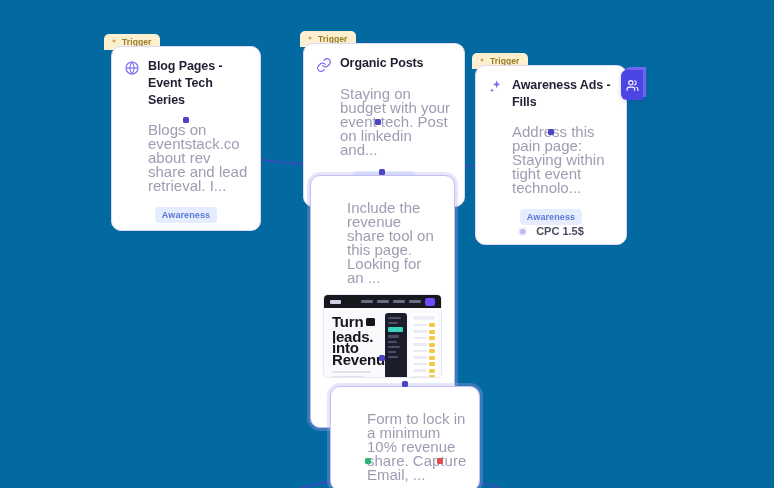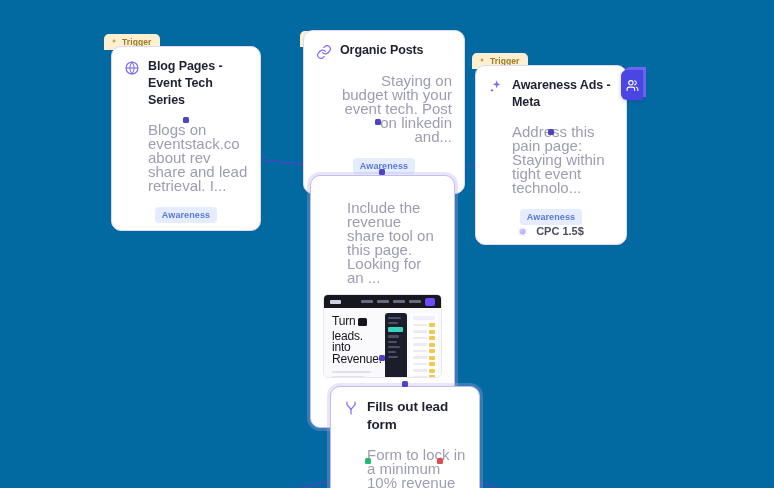--- a/index.html
+++ b/index.html
@@ -127,21 +127,21 @@
     display: flex; align-items: center; padding: 0 6px; gap: 4px;
   }
   .tb-logo { width: 26px; height: 4px; background: #cfcfe6; border-radius: 1px; }
   .tb-nav  { display:flex; gap:4px; margin-left: 16px; }
   .tb-nav i { display:block; width: 12px; height: 3.5px; background:#6a6a80; border-radius:1px; }
   .tb-cta  { margin-left: auto; width: 24px; height: 8px; background:#6d4aff; border-radius: 2px; }
   .thumb-main { display: flex; height: 71px; background: #fafafd; }
   .tm-left { width: 52%; padding: 8px 7px 0 8px; }
   .tm-kicker { width: 30px; height: 2.5px; background: #ddd; border-radius: 1px; margin-bottom: 5px;}
   .tm-h {
-    font-size: 12px; font-weight: 400; color: #16161e;
+    font-size: 15px; font-weight: 700; color: #16161e;
     line-height: 11.5px; letter-spacing: -0.2px;
     display: flex; align-items: center; gap: 3px; flex-wrap: wrap;
   }
   .tm-h .sq { width: 9px; height: 8px; background: #16161e; border-radius: 1.5px; display:inline-block; }
   .tm-lines { margin-top: 6px; }
   .tm-lines i { display:block; height: 2.2px; background: #e2e2ea; border-radius: 1px; margin-bottom: 3px; }
   .tm-mid {
     width: 19%; background: #1b1d2a; margin-top: 5px; border-radius: 3px;
     padding: 4px 3px;
   }
@@ -227,21 +227,21 @@
     </div>
   </div>
   <div class="port" style="left:183px; top:117px;"></div>
 
   <div class="trigger-badge" style="left:300px; top:31px;">
     <svg viewBox="0 0 24 24" fill="#b08b2a">
       <path d="M12 2l1.8 5.4L19 9l-5.2 1.8L12 16l-1.8-5.2L5 9l5.2-1.6z"></path>
     </svg>
     <span>Trigger</span>
   </div>
-  <div class="node" style="left:303px; top:30px; width:162px;text-align:right;">
+  <div class="node" style="left:303px; top:43px; width:162px;">
     <div class="node-body">
       <div class="node-head">
         <span class="node-icon">
           <svg viewBox="0 0 24 24" fill="none" stroke="#7a6ef0" stroke-width="1.8" stroke-linecap="round">
             <path d="M10 13a5 5 0 0 0 7.5.5l3-3a5 5 0 0 0-7-7l-1.7 1.7"></path>
             <path d="M14 11a5 5 0 0 0-7.5-.5l-3 3a5 5 0 0 0 7 7l1.7-1.7"></path>
           </svg>
         </span>
         <span class="node-title">Organic Posts</span>
       </div>
@@ -265,21 +265,21 @@
   </div>
   <div class="node" style="left:475px; top:65px; width:152px;">
     <div class="node-body">
       <div class="node-head">
         <span class="node-icon">
           <svg viewBox="0 0 24 24" fill="#7a6ef0">
             <path d="M13 2l1.5 4.2L18.5 8l-4 1.6L13 14l-1.5-4.4L7.5 8l4-1.8z"></path>
             <path d="M6 14l.8 2.1 2.2.9-2.2.9L6 20l-.8-2.1L3 17l2.2-.9z"></path>
           </svg>
         </span>
-        <span class="node-title">Awareness Ads - Meta</span>
+        <span class="node-title">Awareness Ads - Fills</span>
       </div>
       <div class="node-desc">Address this pain page: Staying within tight event technolo...</div>
     </div>
     <div class="node-foot">
       <span class="stage-chip stage-awareness">Awareness</span>
       <span class="metric">
         <i class="dot"></i>
         <span>CPC 1.5$</span>
       </span>
     </div>
@@ -375,29 +375,20 @@
         <i class="dot"></i>
         <span>CVR 3.5%</span>
       </span>
     </div>
   </div>
   <div class="port" style="left:379px; top:169px;"></div>
   <div class="port" style="left:379px; top:355px;"></div>
 
   <div class="node selected" style="left:330px; top:386px; width:150px;">
     <div class="node-body">
-      <div class="node-head">
-        <span class="node-icon">
-          <svg viewBox="0 0 24 24" fill="none" stroke="#7a6ef0" stroke-width="1.8" stroke-linecap="round">
-            <path d="M6 3v4l6 7v7"></path>
-              <path d="M18 3v4l-6 7"></path>
-          </svg>
-        </span>
-        <span class="node-title big">Fills out lead form</span>
-      </div>
       <div class="node-desc">Form to lock in a minimum 10% revenue share. Capture Email, ...</div>
     </div>
 
   </div>
   <div class="port" style="left:402px; top:381px;"></div>
   <div class="port green" style="left:365px; top:458px;"></div>
   <div class="port red" style="left:437px; top:458px;"></div>
 
 </div>
 

